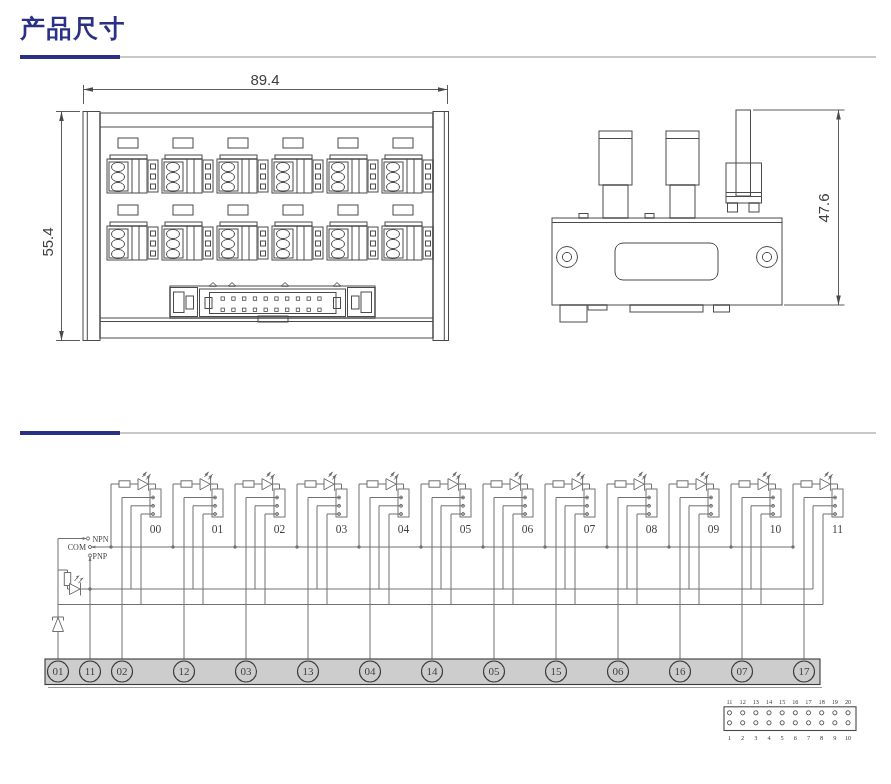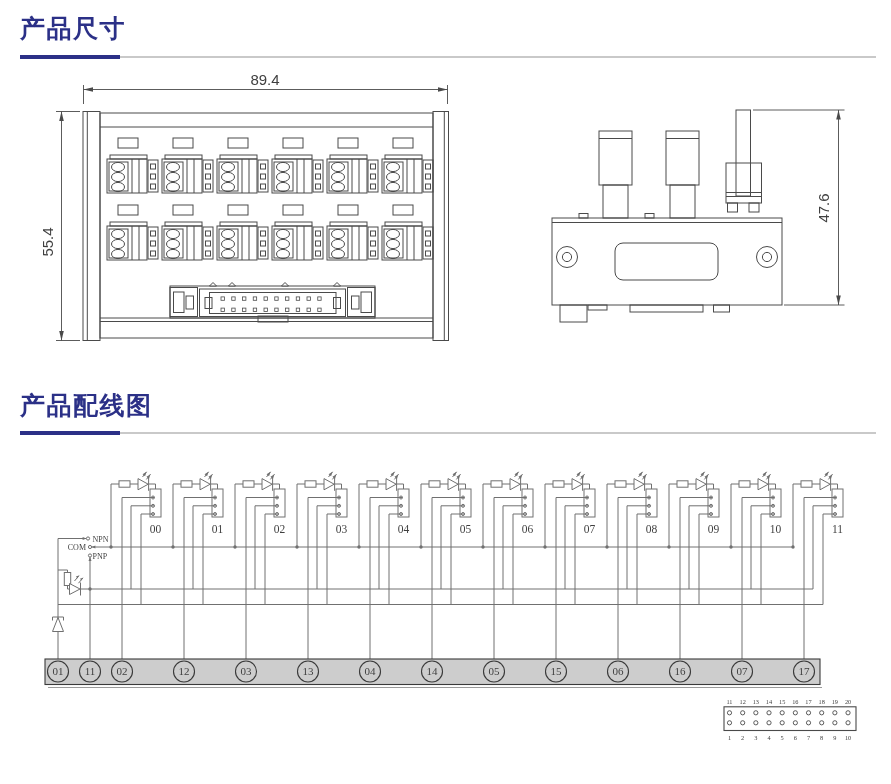--- a/index.html
+++ b/index.html
@@ -20,21 +20,20 @@
 </style>
 </head>
 <body>
 
 <div id="page">
 
   <div class="sec-title" id="title-dim">产品尺寸</div>
   <div class="rule-dark" id="rule1d"></div>
   <div class="rule-gray" id="rule1g"></div>
 
-  <div class="sec-title" id="title-wire">产品配线图</div>
   <div class="rule-dark" id="rule2d"></div>
   <div class="rule-gray" id="rule2g"></div>
 
   <svg id="drawing" width="891" height="784" viewBox="0 0 891 784">
 
     <g stroke="#4a4a4a" fill="none" stroke-width="1">
 
       <g stroke-width="0.9">
         <line x1="83.5" y1="104" x2="83.5" y2="85"></line>
         <line x1="447.5" y1="104" x2="447.5" y2="85"></line>

